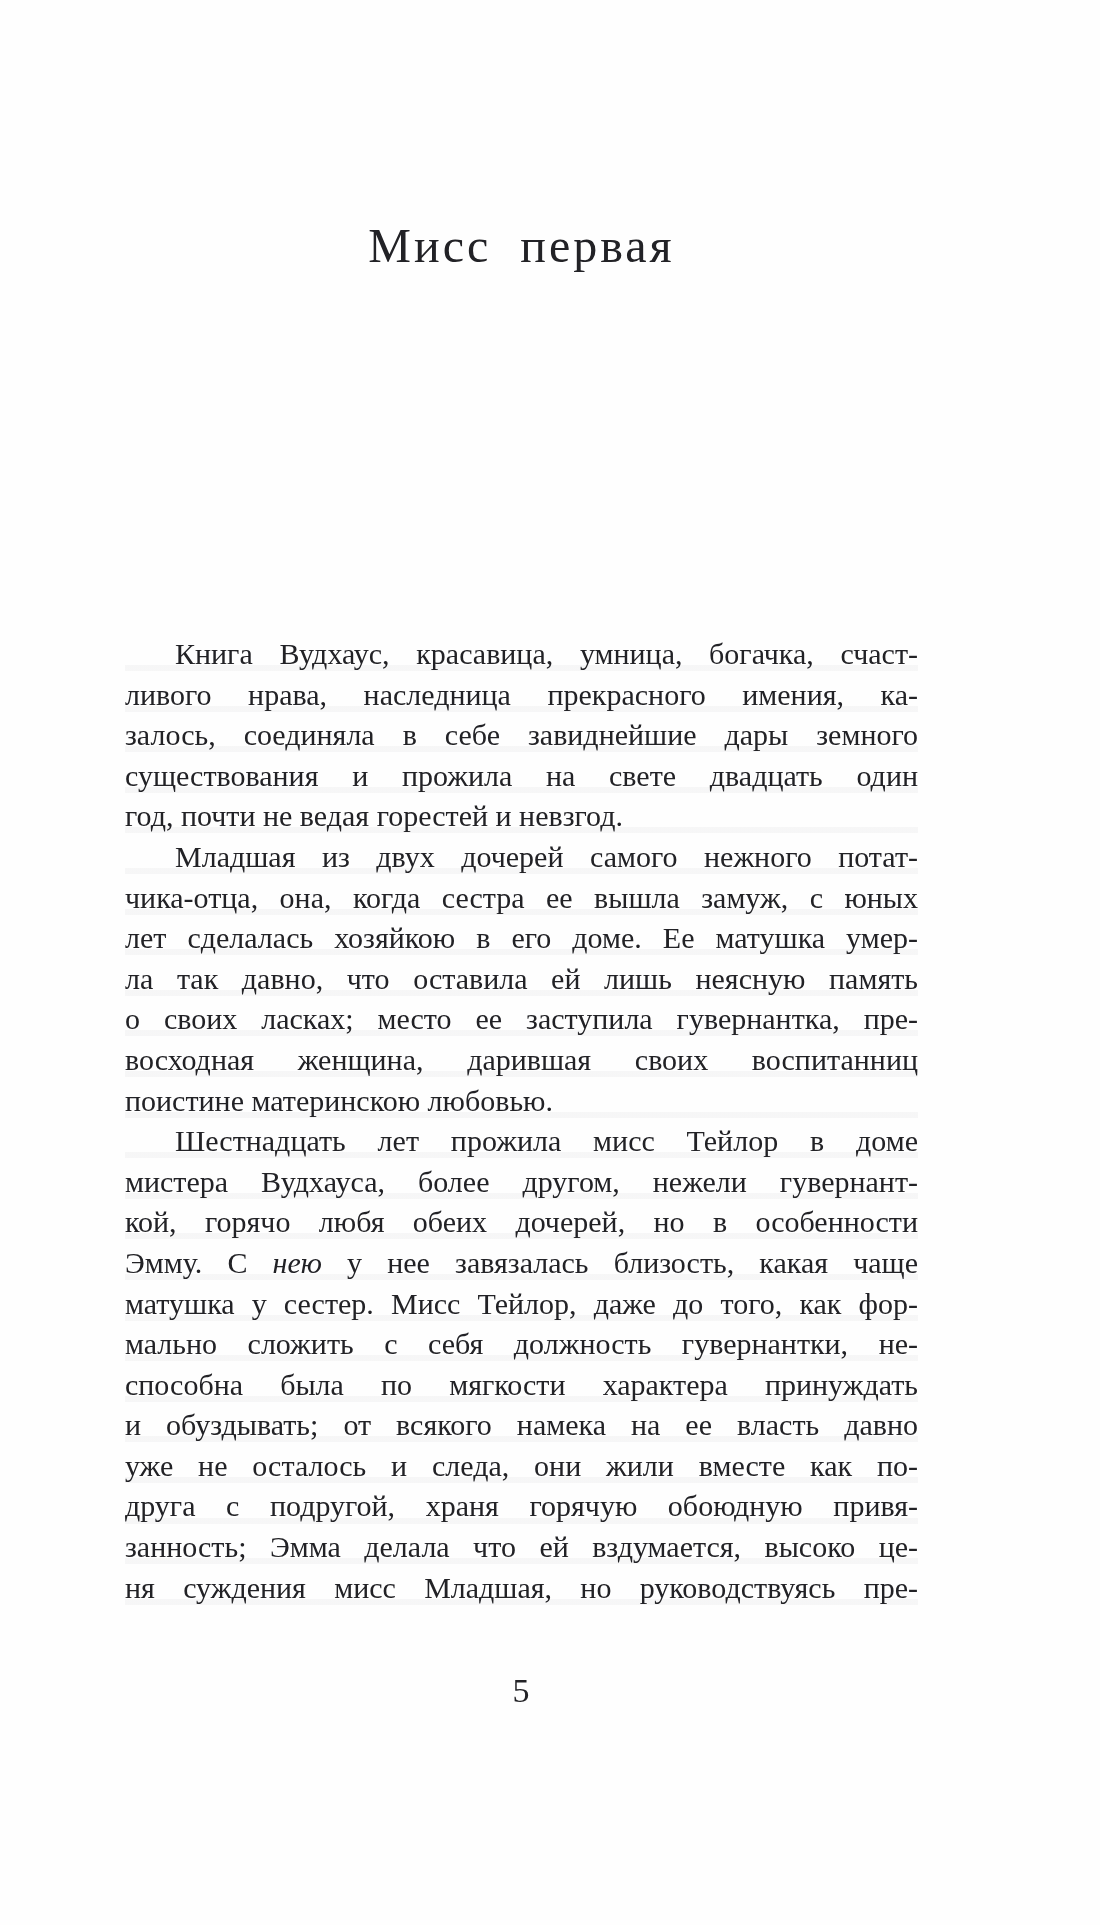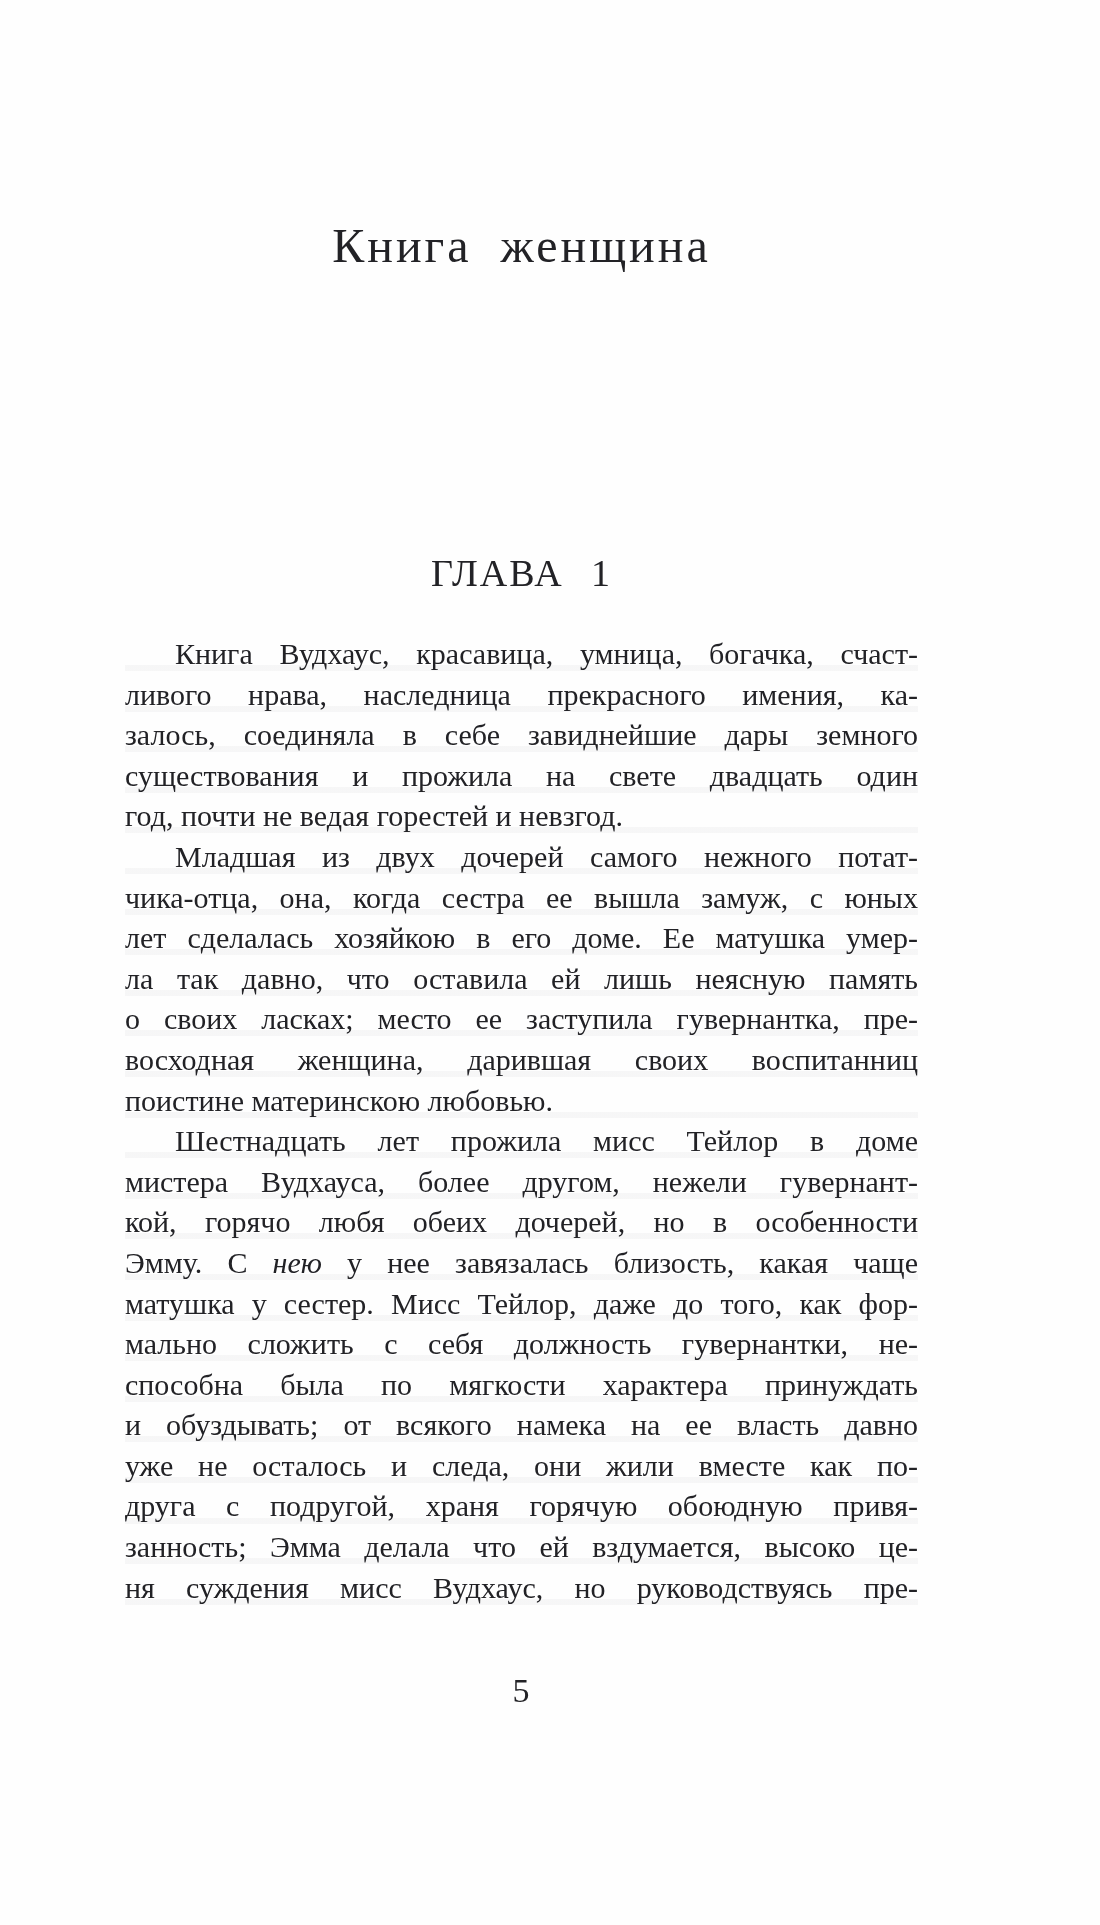--- a/index.html
+++ b/index.html
@@ -72,23 +72,22 @@
     font-size: 34px;
     text-align: center;
     line-height: 1;
     letter-spacing: 1px;
   }
 </style>
 </head>
 <body>
 
 <div class="page">
-  <h1 class="column book-title">Книга женщина</h1>
+  <h1 class="column book-title">Мисс первая</h1>
 
-  <h2 class="column chapter-heading">ГЛАВА 1</h2>
 
   <div class="column bodytext">
       <div class="line first">Книга Вудхаус, красавица, умница, богачка, счаст-</div>
       <div class="line">ливого нрава, наследница прекрасного имения, ка-</div>
       <div class="line">залось, соединяла в себе завиднейшие дары земного</div>
       <div class="line">существования и прожила на свете двадцать один</div>
       <div class="line last">год, почти не ведая горестей и невзгод.</div>
       <div class="line first">Младшая из двух дочерей самого нежного потат-</div>
       <div class="line">чика-отца, она, когда сестра ее вышла замуж, с юных</div>
       <div class="line">лет сделалась хозяйкою в его доме. Ее матушка умер-</div>
@@ -100,17 +99,17 @@
       <div class="line">мистера Вудхауса, более другом, нежели гувернант-</div>
       <div class="line">кой, горячо любя обеих дочерей, но в особенности</div>
       <div class="line">Эмму. С <em>нею</em> у нее завязалась близость, какая чаще</div>
       <div class="line">матушка у сестер. Мисс Тейлор, даже до того, как фор-</div>
       <div class="line">мально сложить с себя должность гувернантки, не-</div>
       <div class="line">способна была по мягкости характера принуждать</div>
       <div class="line">и обуздывать; от всякого намека на ее власть давно</div>
       <div class="line">уже не осталось и следа, они жили вместе как по-</div>
       <div class="line">друга с подругой, храня горячую обоюдную привя-</div>
       <div class="line">занность; Эмма делала что ей вздумается, высоко це-</div>
-      <div class="line">ня суждения мисс Вудхаус, но руководствуясь пре-</div>
+      <div class="line">ня суждения мисс Младшая, но руководствуясь пре-</div>
     </div>
 
   <div class="column page-number">5</div>
 </div>
 
 </body></html>

